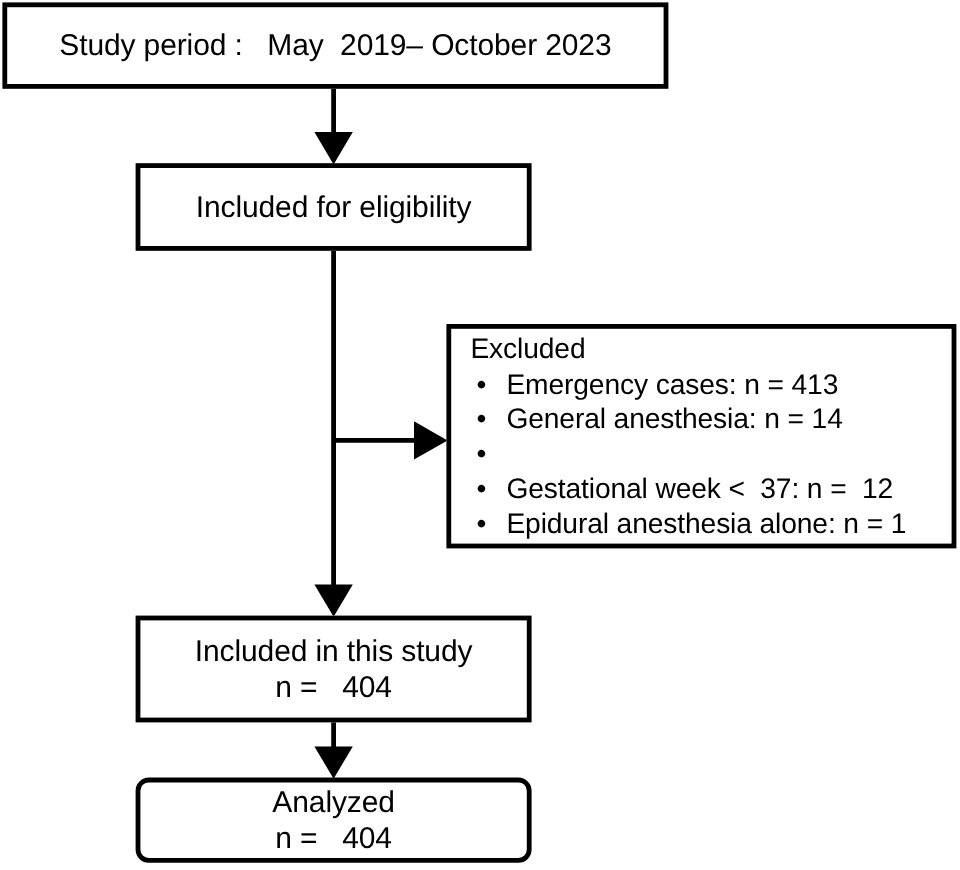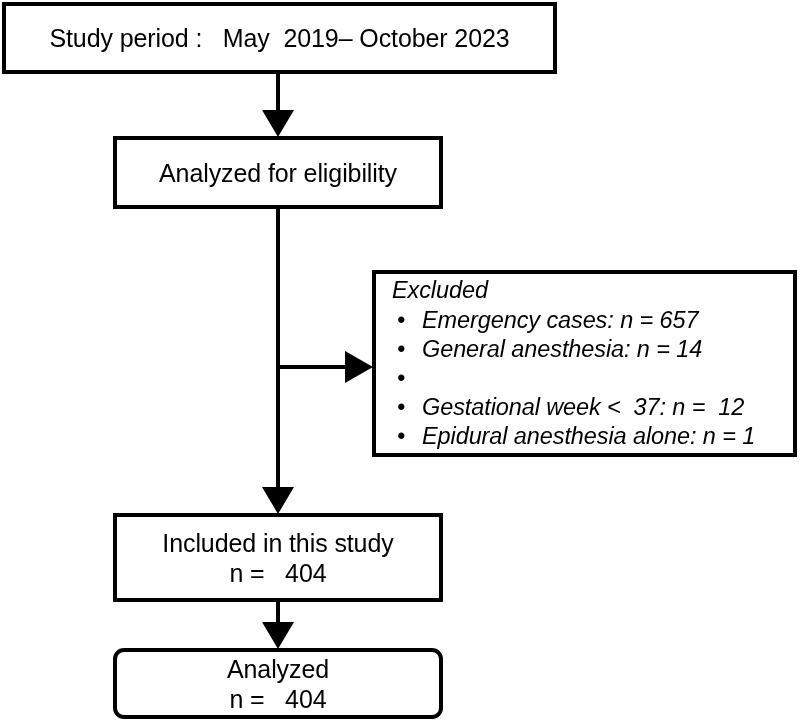--- a/index.html
+++ b/index.html
@@ -67,21 +67,20 @@
     width: 330px;
     height: 73px;
   }
 
   #node-excluded {
     left: 372px;
     top: 270px;
     width: 425px;
     height: 187px;
     padding: 0 0 0 16px;
-    font-style: italic;
   }
   #node-excluded .node-line {
     font-size: 23.5px;
     line-height: 29px;
   }
   #node-excluded .excl-heading {
     margin-bottom: 1px;
   }
   .bullet-row {
     display: flex;
@@ -135,29 +134,29 @@
     <line x1="278" y1="588" x2="278" y2="636" stroke="#000" stroke-width="4"></line>
     <polygon points="278,649 262,622 294,622" fill="#000"></polygon>
   </g>
 </svg>
 
 <div class="node centered" id="node-study-period">
   <div class="node-line">Study period :   May  2019– October 2023</div>
 </div>
 
 <div class="node centered" id="node-assessed">
-  <div class="node-line">Analyzed for eligibility</div>
+  <div class="node-line">Included for eligibility</div>
 </div>
 
 <div class="node left" id="node-excluded">
   <div class="node-line excl-heading">Excluded</div>
 
   <div class="bullet-row">
     <span class="bullet-dot">•</span>
-    <span class="node-line">Emergency cases: n = 657</span>
+    <span class="node-line">Emergency cases: n = 413</span>
   </div>
   <div class="bullet-row">
     <span class="bullet-dot">•</span>
     <span class="node-line">General anesthesia: n = 14</span>
   </div>
   <div class="bullet-row">
     <span class="bullet-dot">•</span>
   </div>
   <div class="bullet-row">
     <span class="bullet-dot">•</span>

